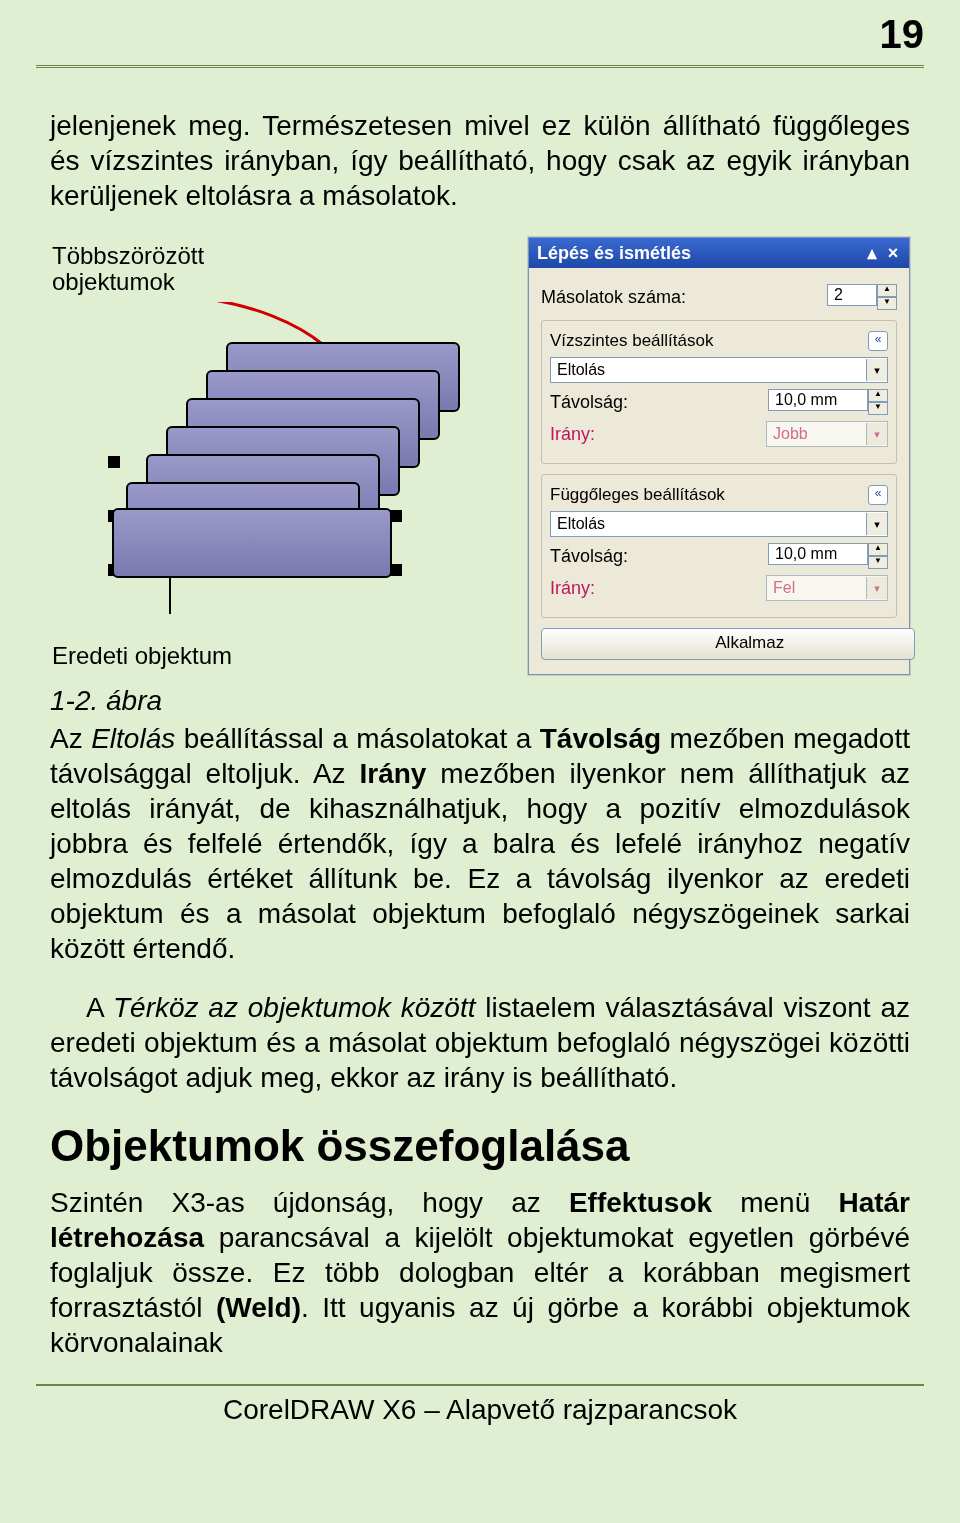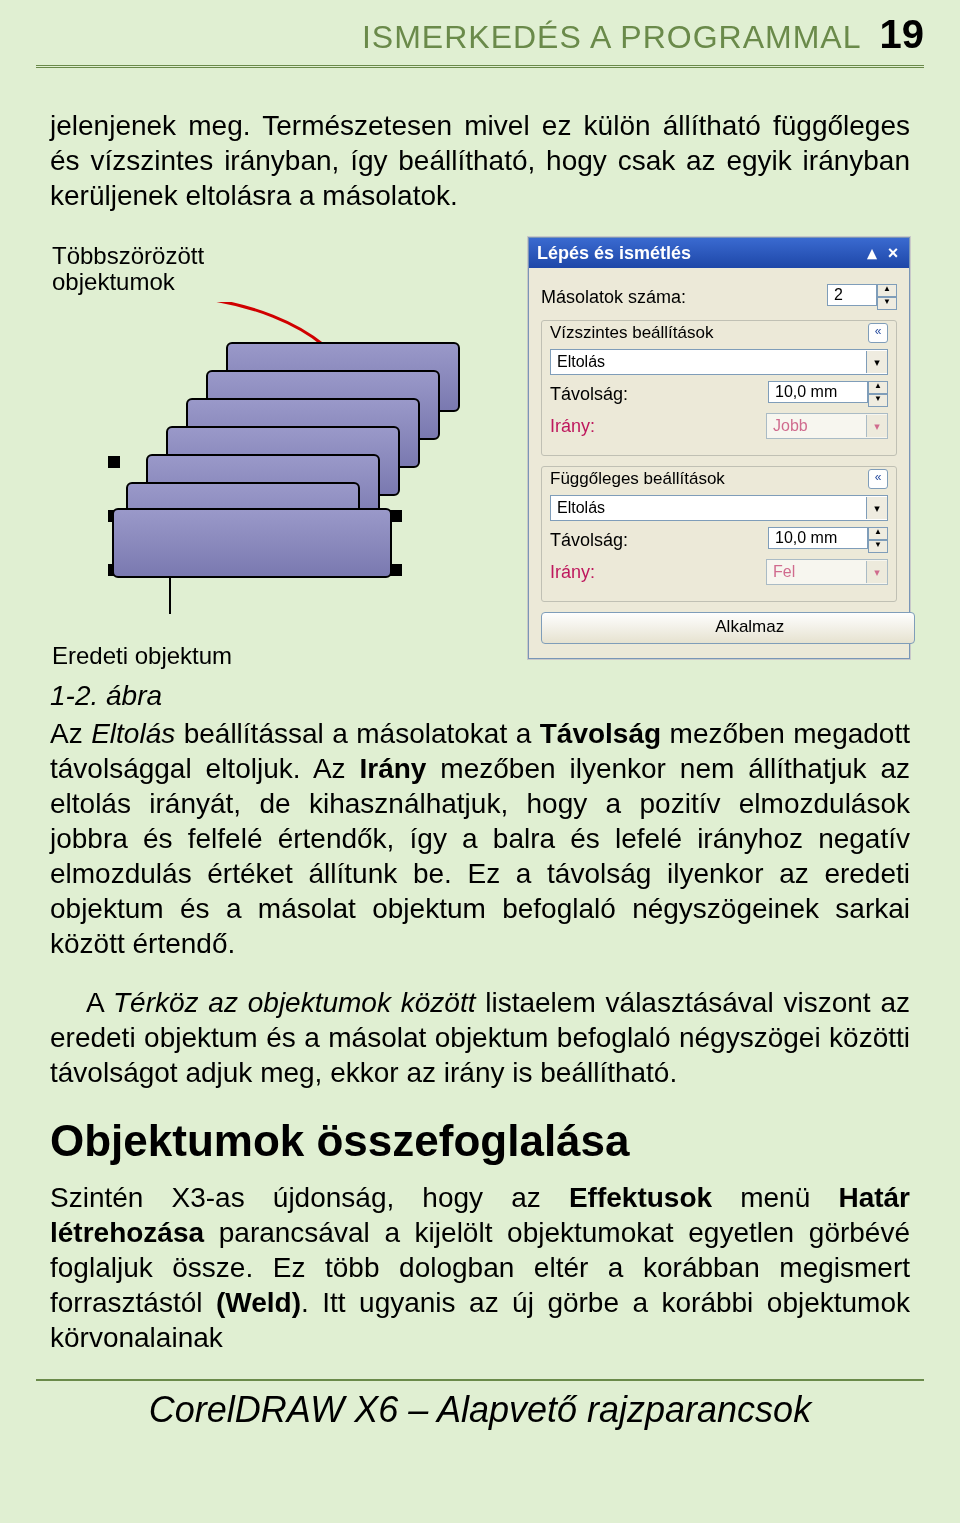--- a/index.html
+++ b/index.html
@@ -59,23 +59,22 @@
     font-weight: 900;
     margin: 26px 0 14px 0;
   }
   .footer-rule {
     border: none;
     border-top: 2px solid #6a8a4a;
     margin: 24px 36px 4px 36px;
   }
   .footer {
     text-align: center;
-    font-size: 36px;
+    font-size: 28px;
     padding: 4px 0 12px 0;
-    font-style: italic;
   }
 
   
   .figure-row {
     display: flex;
     gap: 18px;
     margin: 10px 0 6px 0;
     align-items: flex-start;
   }
   .figure-left {
@@ -156,21 +155,21 @@
     width:18px;height:11px;
     border:1px solid #7f9db9;
     background:#efece0;
     font-size:8px;line-height:8px;text-align:center;
   }
   .group {
     background:#ece9d8;
     border:1px solid #c0c0b4;
     border-radius:3px;
     margin: 10px 0;
-    padding: 2px 8px 10px 8px;
+    padding: 10px 8px 10px 8px;
   }
   .group-head {
     display:flex; justify-content:space-between; align-items:center;
     font-size:17px;
     margin-bottom:6px;
   }
   .chev {
     width:18px;height:18px;border:1px solid #7f9db9;background:#fefefe;border-radius:3px;
     font-size:12px;line-height:14px;text-align:center;color:#2a4ea0;
   }
@@ -192,21 +191,20 @@
     text-align:center;
     line-height:28px;
     padding-left:44px;
   }
 </style>
 </head>
 <body>
 
 <div class="page">
   <div class="header-row">
-    <span class="header-title">ISMERKEDÉS A PROGRAMMAL</span>
     <span class="page-number">19</span>
   </div>
   <hr class="header-rule">
 
   <div class="content">
 
     <p class="body-text">jelenjenek meg. Természetesen mivel ez külön állítható függőleges és vízszintes irányban, így beállítható, hogy csak az egyik irányban kerüljenek eltolásra a másolatok.</p>
 
     <div class="figure-row">
 

